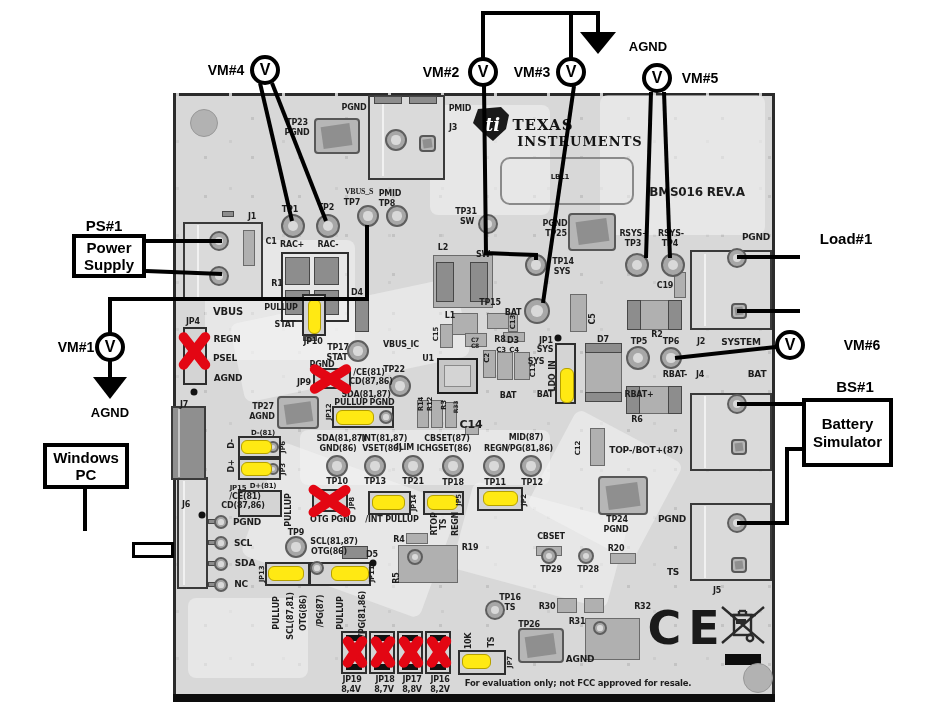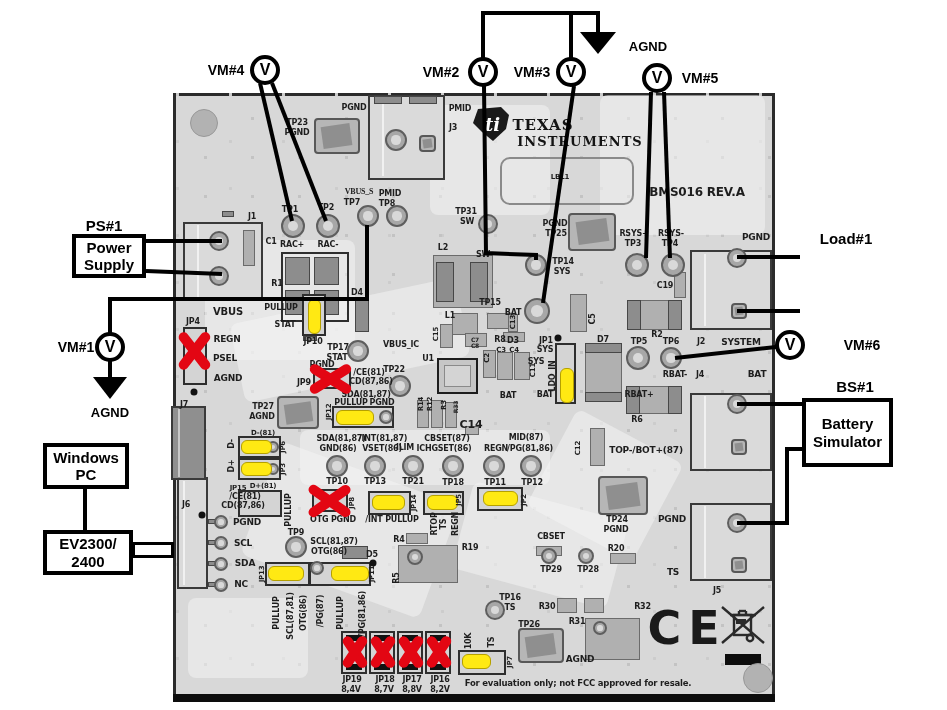--- a/index.html
+++ b/index.html
@@ -498,17 +498,13 @@
     <span class="anntitle" style="left: 846px; top: 238px;">Load#1</span>
     <div class="annbox" style="left: 802px; top: 398px; width: 91px; height: 69px;">
       <span>Battery</span>
       <span>Simulator</span>
     </div>
     <span class="anntitle" style="left: 855px; top: 386px;">BS#1</span>
     <div class="annbox" style="left: 43px; top: 443px; width: 86px; height: 46px;">
       <span>Windows</span>
       <span>PC</span>
     </div>
-    <div class="annbox" style="left: 43px; top: 530px; width: 90px; height: 45px;">
-      <span>EV2300/</span>
-      <span>2400</span>
-    </div>
   </div>
 
 </body></html>

